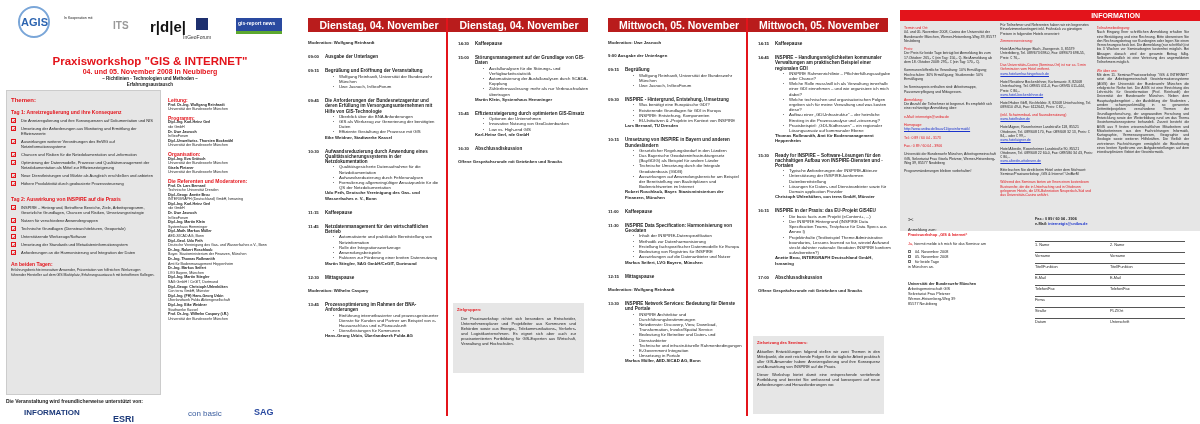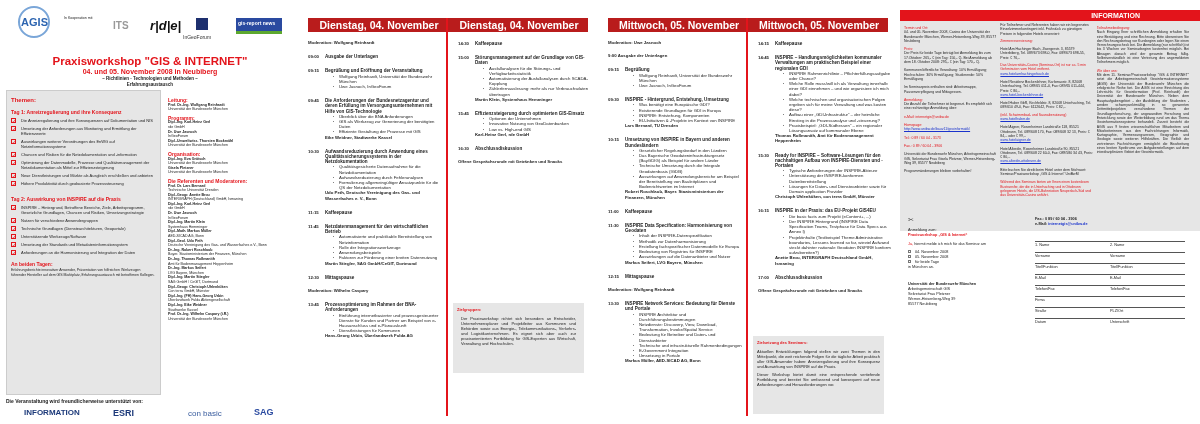--- a/index.html
+++ b/index.html
@@ -52,21 +52,21 @@
 .fl span{width:50%}
 </style>
 </head>
 <body>
 
 <div class="panel" id="p1">
   <div class="logos">
     <div class="logo" style="left:18px;top:6px;width:32px;height:32px;border:2px solid #7aa6d8;border-radius:50%;color:#2c64b0;font-size:11px;line-height:28px;text-align:right">AGIS</div>
     <div style="position:absolute;left:64px;top:16px;font-size:3.5px">In Kooperation mit</div>
     <div class="logo" style="left:113px;top:20px;font-size:10px;color:#999">ITS</div>
-    <div class="logo" style="left:150px;top:18px;font-size:13px;font-style:italic;color:#111">r|d|e|</div>
+    <div class="logo" style="left:150px;top:18px;font-size:15px;color:#111">r|d|e|</div>
     <div class="logo" style="left:183px;top:34px;font-size:5px;font-weight:normal;color:#333">InGeoForum</div>
     <div style="position:absolute;left:196px;top:18px;width:12px;height:12px;background:#1d2f6e"></div>
     <div class="logo" style="left:236px;top:18px;width:46px;height:16px;background:#2a4aa0;color:#fff;font-size:5px;padding:2px;border-bottom:3px solid #5da82e">gis-report news</div>
   </div>
   <div class="title">Praxisworkshop "GIS &amp; INTERNET"</div>
   <div class="sub">04. und 05. November 2008 in Neubiberg</div>
   <div class="sub2">– Richtlinien - Technologien und Methoden –</div>
   <div class="sub2">Erfahrungsaustausch</div>
 
   <div class="themes">
@@ -179,21 +179,21 @@
       <div class="n">Dipl.-Ing. Eike Weidner</div>
       <div>Stadtwerke Kassel</div>
       <div class="n">Prof. Dr.-Ing. Wilhelm Caspary (i.R.)</div>
       <div>Universität der Bundeswehr München</div>
     </div>
 
   <div class="sponsors">
     <div class="cap">Die Veranstaltung wird freundlicherweise unterstützt von:</div>
     <div class="slogos">
       <span style="position:absolute;left:18px;top:4px;font-weight:bold;font-size:8px;color:#1d3a7a">INFORMATION</span>
-      <span style="position:absolute;left:107px;top:4px;font-weight:bold;font-size:9px;color:#1d3a7a">ESRI</span>
+      <span style="position:absolute;left:107px;top:10px;font-weight:bold;font-size:9px;color:#1d3a7a">ESRI</span>
       <span style="position:absolute;left:182px;top:5px;font-size:8px;color:#3a5d9e">con basic</span>
       <span style="position:absolute;left:248px;top:3px;font-weight:bold;font-size:9px;color:#2a4aa0">SAG</span>
     </div>
   </div>
 </div>
 
 <div class="panel" style="left:300px">
   <div class="redbar" style="margin-left:8px">Dienstag, 04. November 2008</div>
   <div class="sched" id="d1c1">
       <div class="mod" style="margin-top:8px">Moderation: Wolfgang Reinhardt</div>

